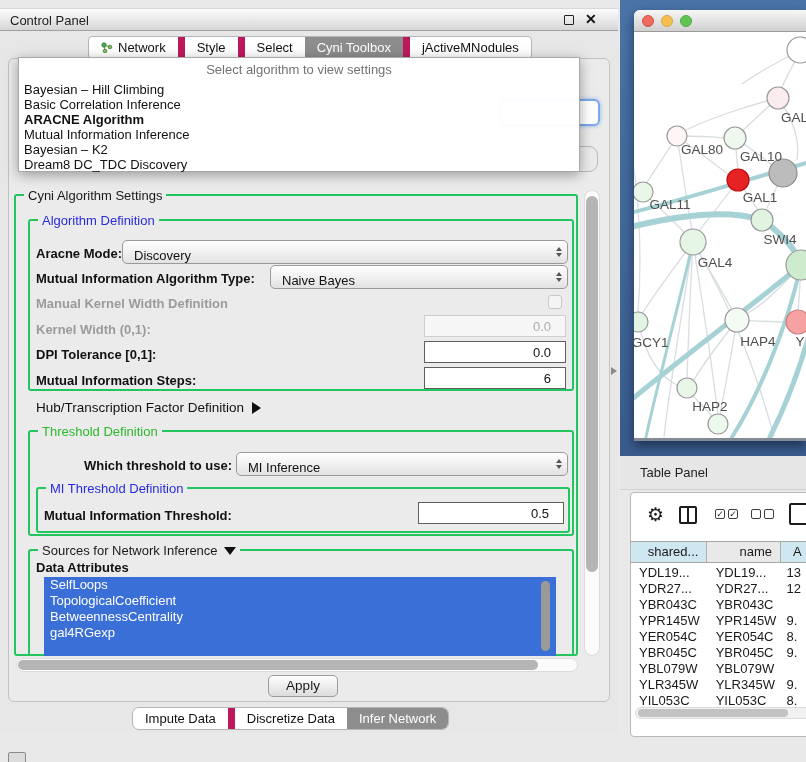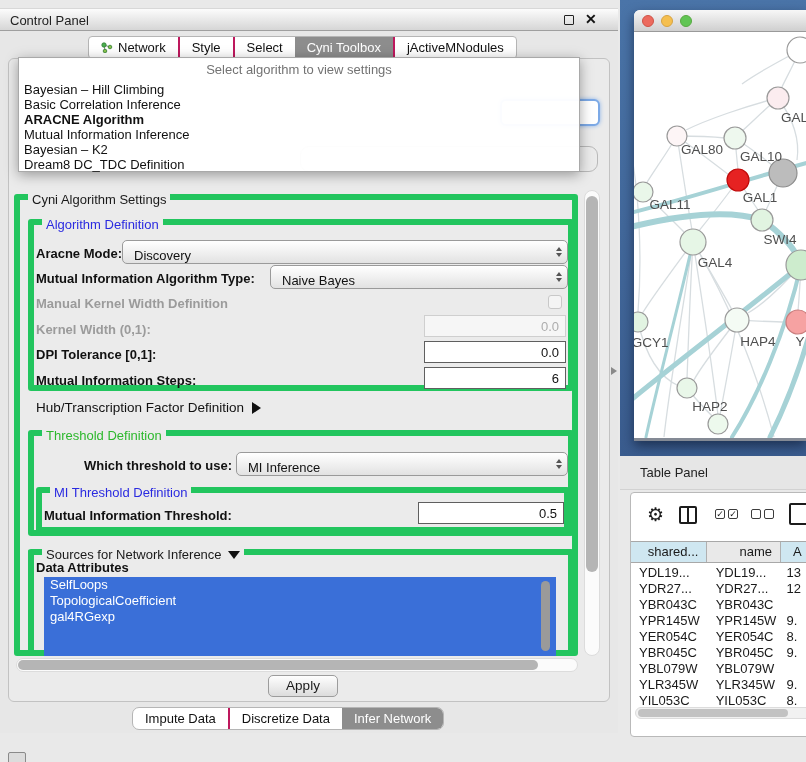--- a/index.html
+++ b/index.html
@@ -13,56 +13,56 @@
     background:linear-gradient(#fcfcfc,#d6d6d6); border-top:1px solid #d8d8d8; border-bottom:1px solid #9f9f9f; }
   .cp-title { position:absolute; left:10px; top:4px; font-size:13px; color:#222; }
   .cp-float { position:absolute; left:564px; top:6px; width:10px; height:10px; border:1.5px solid #222; border-radius:1px; }
   .cp-close { position:absolute; left:585px; top:2px; font-size:14px; font-weight:bold; color:#111; }
   .cp-outer { left:0; top:31px; width:618px; height:702px; background:#e7e7e7; }
   .cp-body { left:8px; top:58px; width:602px; height:644px; background:#ebebeb;
     border:1px solid #c2c2c2; border-radius:6px; }
 
   
   .seg { display:flex; background:#fff; border:1px solid #b5b5b5; border-radius:4px; overflow:hidden; height:23px; }
-  .seg .tab { padding:3px 12px 0 12px; font-size:13px; color:#111; border-left:2px solid #be185d; white-space:nowrap; }
+  .seg .tab { padding:3px 12px 0 12px; font-size:13px; color:#111; border-left:7px solid #be185d; white-space:nowrap; }
   .seg .tab:first-child { border-left:none; }
   .seg .tab.sel { background:#8d8d8d; color:#fff; border-left:none; }
   .tabs-top { left:88px; top:36px; z-index:6; }
   .tabs-bottom { left:132px; top:707px; z-index:6;border-radius:7px; }
   .net-ico { display:inline-block; width:12px; height:11px; margin-right:5px; vertical-align:-1px; }
 
   
   .algo-popup { left:18px; top:57px; width:562px; height:115px; z-index:40;
     background:rgba(255,255,255,0.97); border:1px solid #a9a9a9;
     box-shadow:0 3px 12px rgba(0,0,0,0.35); }
   .algo-prompt { height:24px; line-height:24px; text-align:center; color:#737373; font-size:13px; }
   .algo-item { height:15px; line-height:15px; padding-left:5px; font-size:13px; color:#111; }
   .algo-item.sel { font-weight:bold; }
   .combo-behind { left:500px; top:99px; width:100px; height:27px; z-index:30; background:#fff;
     border:2px solid #7ca9e6; border-radius:6px; box-shadow:0 0 4px #8db4e8; }
   .widget-behind { left:300px; top:146px; width:298px; height:26px; z-index:30;
     background:#ebebeb; border:1px solid #b9b9b9; border-radius:9px; }
 
   
-  .fs { position:absolute; border:6px solid #22c55e; border-radius:3px; }
+  .fs { position:absolute; border:2px solid #22c55e; border-radius:3px; }
   .fs-legend { position:absolute; top:-8px; left:8px; background:#ebebeb; padding:0 4px; font-size:13px; white-space:nowrap; }
   .leg-blue { color:#2a2ae0; }
   .leg-green { color:#2db82d; }
 
   .lbl { position:absolute; font-size:13px; font-weight:bold; color:#111; white-space:nowrap; }
   .lbl-dis { color:#9b9b9b; }
 
   .combo { position:absolute; height:24px; background:linear-gradient(#ffffff,#e2e2e2);
     border:1px solid #9a9a9a; border-radius:5px; display:flex; align-items:flex-end; }
   .combo-text { flex:1; padding-left:11px; font-size:13px; color:#111; }
   .combo-arrows { width:17px; height:100%; display:flex; flex-direction:column; align-items:center; justify-content:center; gap:2px; }
   .arr-up { width:0; height:0; border-left:3.5px solid transparent; border-right:3.5px solid transparent; border-bottom:4px solid #555; }
   .arr-dn { width:0; height:0; border-left:3.5px solid transparent; border-right:3.5px solid transparent; border-top:4px solid #555; }
 
-  .txt { position:absolute; height:22px; text-align:right; padding-right:6px; font-size:13px;
+  .txt { position:absolute; height:22px; text-align:right; padding-right:14px; font-size:13px;
     font-family:"Liberation Sans", sans-serif; border:1.5px solid #5f5f5f; background:#fff; color:#111; }
   .txt.dis { border:1px solid #cfcfcf; background:#f6f6f6; color:#adadad; }
   .chk { position:absolute; width:14px; height:14px; border:1px solid #c8c8c8; border-radius:3px; background:#f4f4f4; }
 
   .tri-r { display:inline-block; width:0; height:0; border-top:6px solid transparent; border-bottom:6px solid transparent;
     border-left:9px solid #111; margin-left:8px; vertical-align:-2px; }
   .tri-d { display:inline-block; width:0; height:0; border-left:6px solid transparent; border-right:6px solid transparent;
     border-top:8px solid #111; margin-left:6px; vertical-align:0px; }
 
   .attr-list { position:absolute; left:44px; top:577px; width:512px; height:79px; background:#3a6fd8;
@@ -148,21 +148,21 @@
   <div class="abs widget-behind"></div>
 
   <div class="abs algo-popup">
     <div class="algo-prompt">Select algorithm to view settings</div>
     <div id="algo-items">
         <div class="algo-item">Bayesian – Hill Climbing</div>
         <div class="algo-item">Basic Correlation Inference</div>
         <div class="algo-item sel">ARACNE Algorithm</div>
         <div class="algo-item">Mutual Information Inference</div>
         <div class="algo-item">Bayesian – K2</div>
-        <div class="algo-item">Dream8 DC_TDC Definition</div>
+        <div class="algo-item">Dream8 DC_TDC Discovery</div>
       </div>
   </div>
 
   <div class="fs" style="left:14px; top:194px; width:564px; height:462px;">
     <span class="fs-legend">Cyni Algorithm Settings</span>
   </div>
 
   <div class="fs" style="left:28px; top:219px; width:546px; height:172px;">
     <span class="fs-legend leg-blue">Algorithm Definition</span>
   </div>
@@ -220,20 +220,21 @@
   <input class="txt" style="left: 418px; top: 502px; width: 146px;" readonly="" value="0.5">
 
   <div class="fs" style="left:28px; top:549px; width:546px; height:107px; border-bottom:none;">
     <span class="fs-legend"><span>Sources for Network Inference</span><span class="tri-d"></span></span>
   </div>
   <span class="lbl" style="left:36px; top:560px;">Data Attributes</span>
   <div class="attr-list">
       <div id="attr-items">
         <div class="attr-item">SelfLoops</div>
         <div class="attr-item">TopologicalCoefficient</div>
+        <div class="attr-item">BetweennessCentrality</div>
         <div class="attr-item">gal4RGexp</div>
       </div>
     </div>
   <div class="attr-thumb"></div>
 
   <div class="abs vscroll"></div>
   <div class="abs vthumb"></div>
   <div class="abs hscroll"></div>
   <div class="abs hthumb"></div>
 

